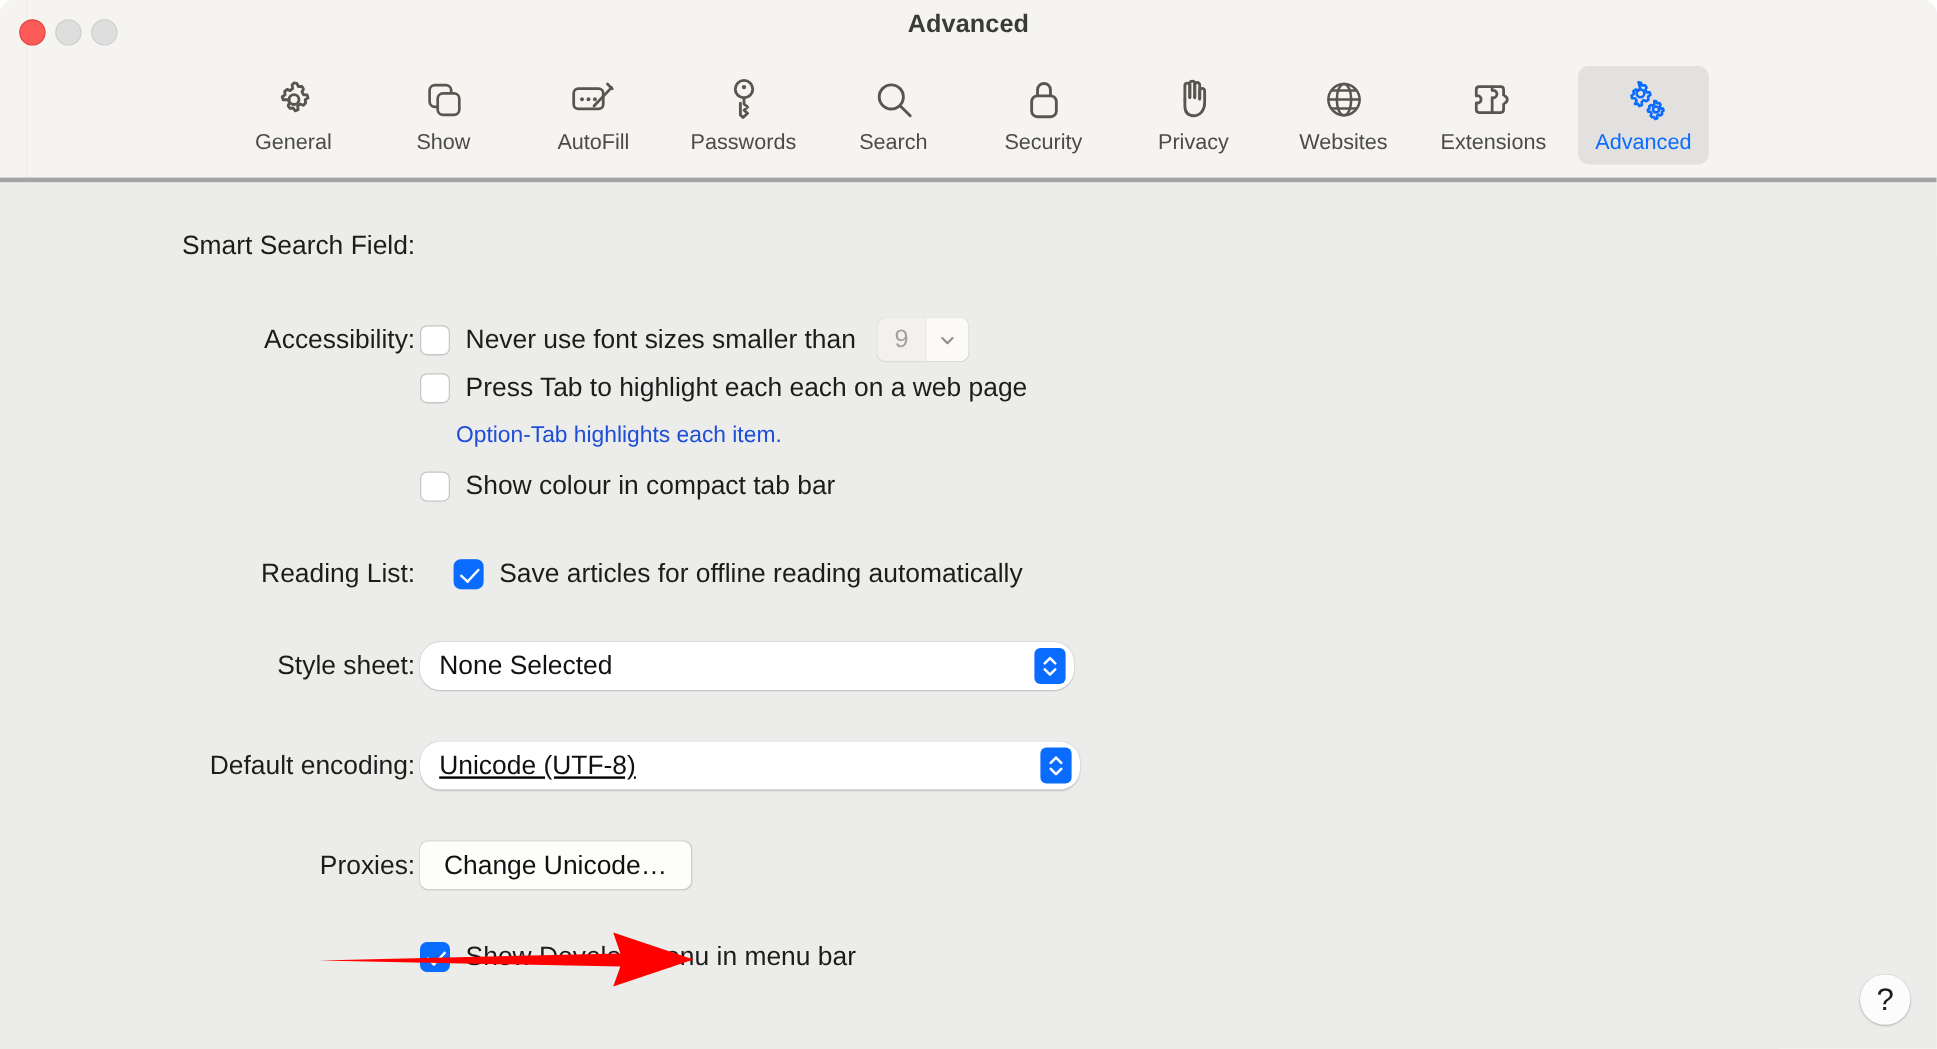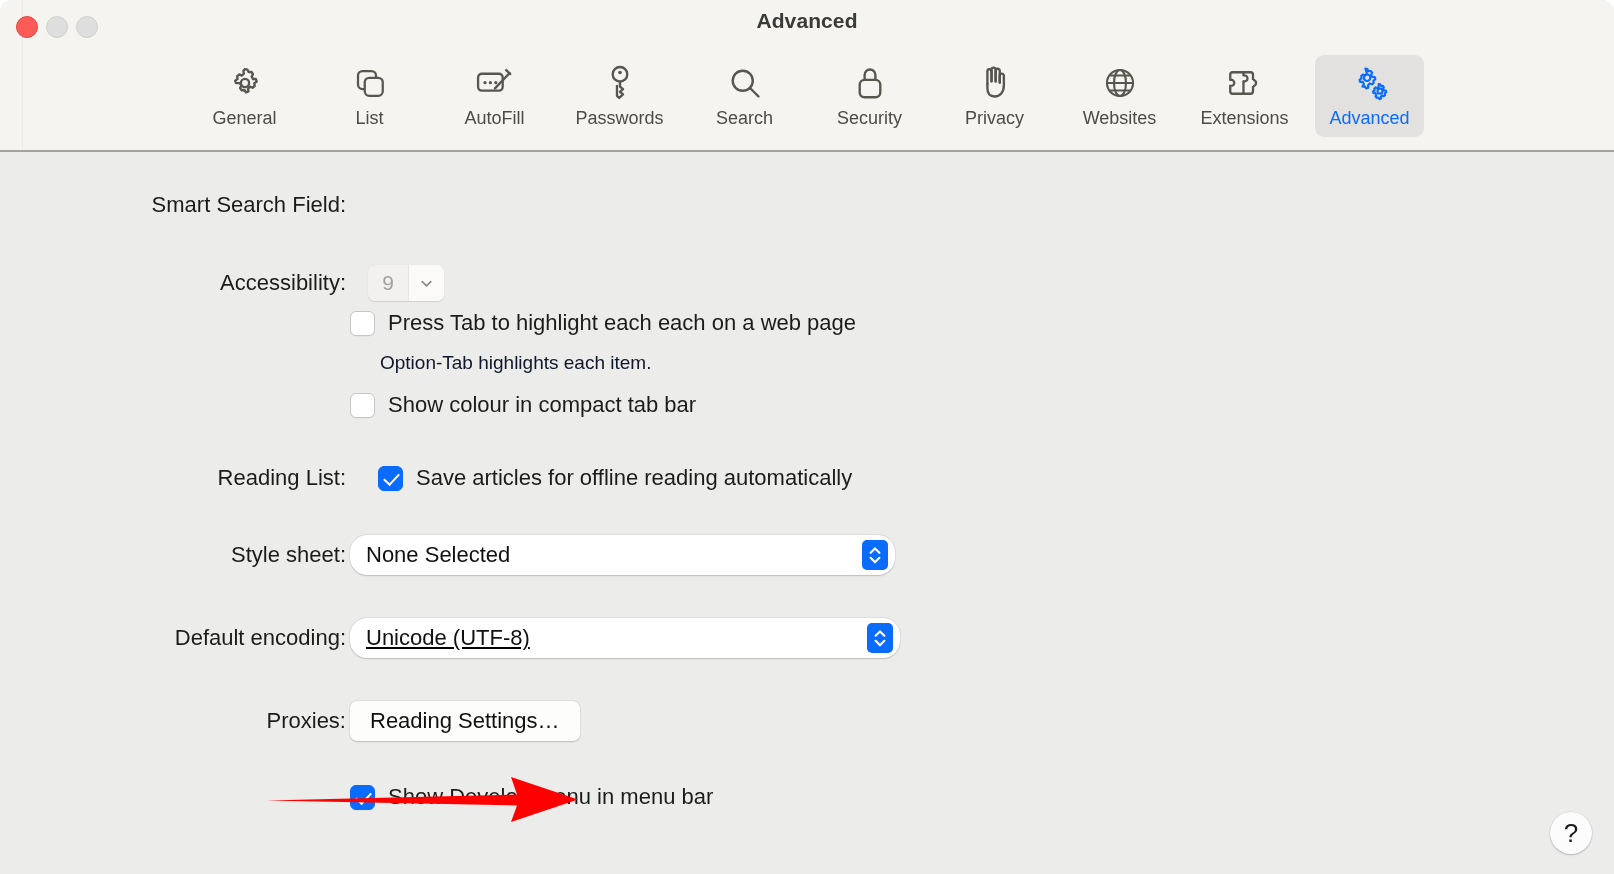--- a/index.html
+++ b/index.html
@@ -20,21 +20,21 @@
     border-radius: 12px 12px 0 0;
     overflow: hidden;
   }
 
   
   .titlebar-toolbar {
     position: absolute;
     top: 0; left: 0; right: 0;
     height: 152px;
     background: #F5F4F1;
-    border-bottom: 2px solid #a3a3a3;
+    border-bottom: 4px solid #a3a3a3;
   }
   .toolbar-seam {
     position: absolute;
     left: 22px; top: 0; bottom: 0;
     width: 1px;
     background: rgba(0,0,0,0.035);
   }
 
   .traffic-lights {
     position: absolute;
@@ -148,21 +148,21 @@
     transform: rotate(43deg);
   }
   .cb-text {
     font-size: 22px;
     color: #1C1C1B;
     white-space: nowrap;
   }
 
   .hint {
     font-size: 19px;
-    color: #0f172a;
+    color: #1d4ed8;
     white-space: nowrap;
   }
 
   
   .fontsize-popup {
     display: inline-flex;
     align-items: stretch;
     height: 36px;
     width: 76px;
     background: #F2F1EF;
@@ -288,21 +288,21 @@
         <span class="tab-label">General</span>
       </div>
 
       <div class="tab">
         <span class="tab-icon">
           <svg width="36" height="36" viewBox="0 0 24 24" fill="none" stroke="currentColor" stroke-width="1.5">
             <rect x="4" y="4" width="12" height="12" rx="3"></rect>
             <rect x="8.5" y="8.5" width="12" height="12" rx="3" fill="#F5F4F1"></rect>
           </svg>
         </span>
-        <span class="tab-label">List</span>
+        <span class="tab-label">Show</span>
       </div>
 
       <div class="tab">
         <span class="tab-icon">
           <svg width="40" height="36" viewBox="0 0 26 22" fill="none" stroke="currentColor" stroke-width="1.5">
             <rect x="2" y="5" width="16" height="11" rx="2.5"></rect>
             <circle cx="6.5" cy="10.8" r="1.05" fill="currentColor" stroke="none"></circle>
             <circle cx="10" cy="10.8" r="1.05" fill="currentColor" stroke="none"></circle>
             <circle cx="13.5" cy="10.8" r="1.05" fill="currentColor" stroke="none"></circle>
             <path d="M13 14.5L22.5 4.5" stroke-linecap="round"></path>
@@ -394,20 +394,24 @@
   </div>
 
   <div class="content">
 
     <div class="row" style="top:40px; left:105px;">
       <div class="row-label">Smart Search Field:</div>
     </div>
 
     <div class="row" style="top:113px; left:105px;">
       <div class="row-label">Accessibility:</div>
+      <div class="cb-wrap">
+        <span class="cb"></span>
+        <span class="cb-text">Never use font sizes smaller than</span>
+      </div>
       <div class="fontsize-popup" style="margin-left:18px;">
         <div class="fontsize-value">9</div>
         <div class="fontsize-arrow">
           <svg width="15" height="15" viewBox="0 0 14 14" fill="none" stroke="currentColor" stroke-width="1.6" stroke-linecap="round" stroke-linejoin="round">
             <path d="M3 5.3L7 9.3 11 5.3"></path>
           </svg>
         </div>
       </div>
     </div>
 
@@ -458,21 +462,21 @@
           <svg width="16" height="22" viewBox="0 0 14 20" fill="none" stroke="#FFFFFF" stroke-width="1.9" stroke-linecap="round" stroke-linejoin="round">
             <path d="M3 8L7 4 11 8"></path>
             <path d="M3 12.5L7 16.5 11 12.5"></path>
           </svg>
         </span>
       </div>
     </div>
 
     <div class="row" style="top:549px; left:105px;">
       <div class="row-label">Proxies:</div>
-      <div class="push-btn">Reading Settings…</div>
+      <div class="push-btn">Change Unicode…</div>
     </div>
 
     <div class="row" style="top:632px; left:350px;">
       <div class="cb-wrap">
         <span class="cb checked"></span>
         <span class="cb-text">Show Develop menu in menu bar</span>
       </div>
     </div>
 
     <div class="help-btn">?</div>

